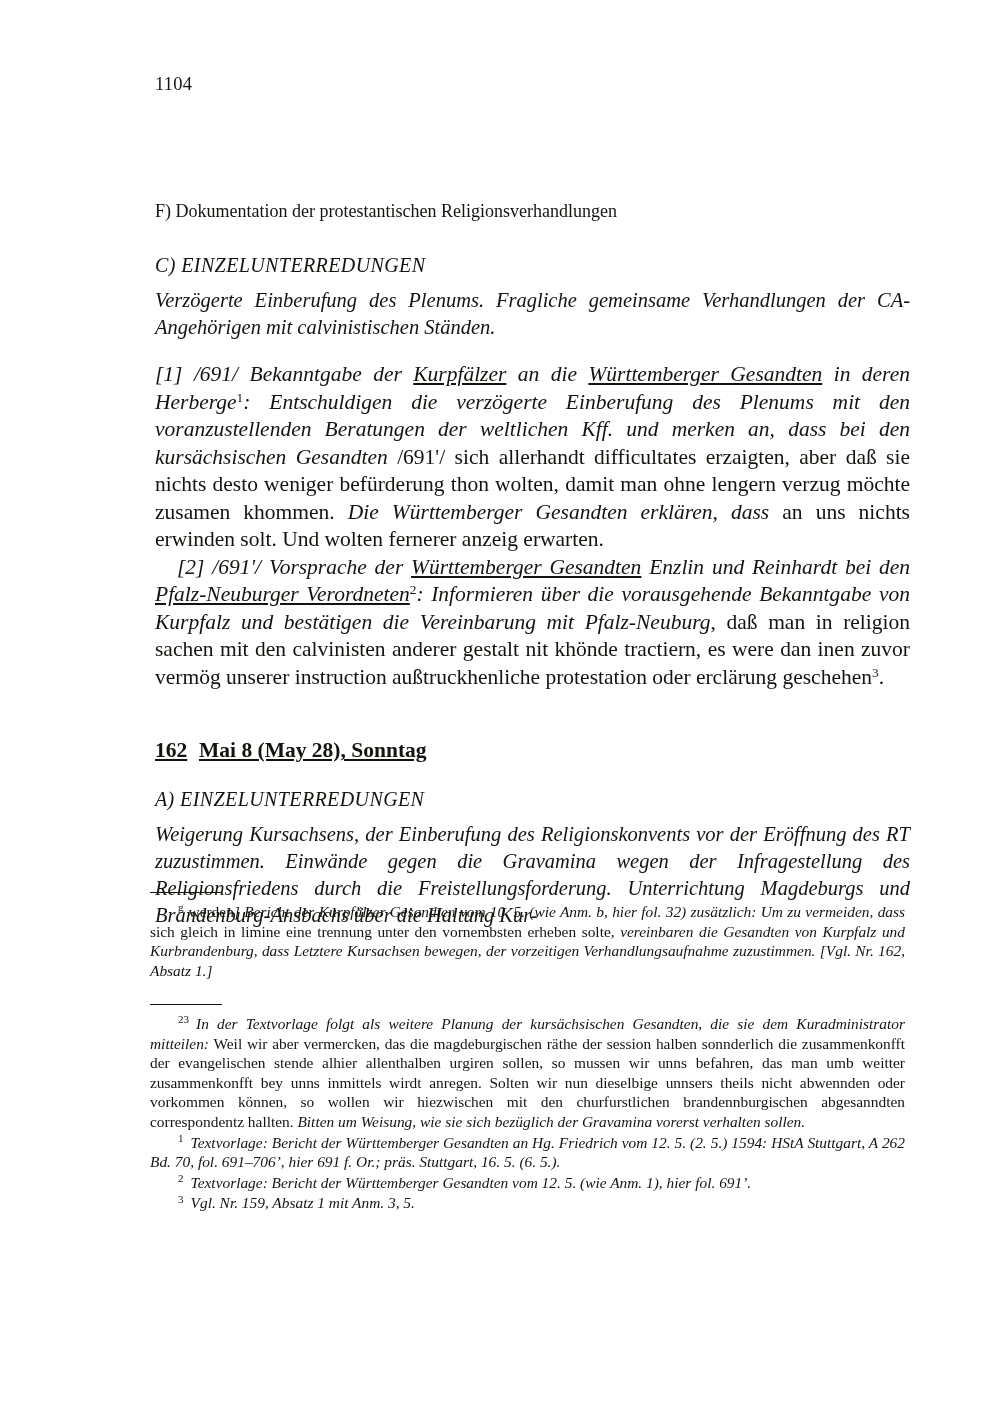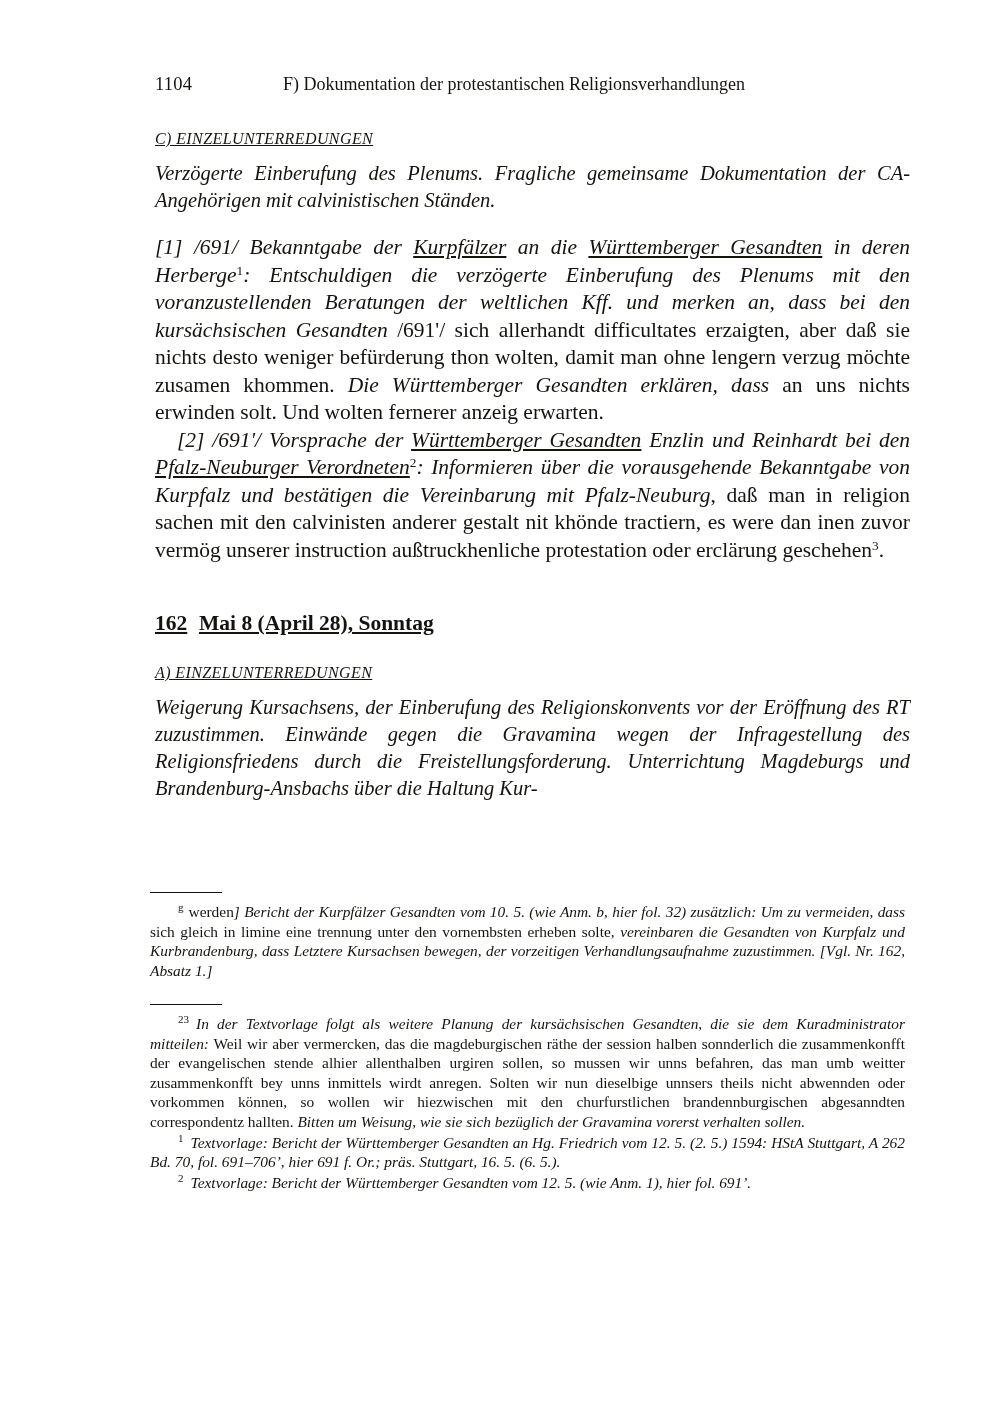--- a/index.html
+++ b/index.html
@@ -29,20 +29,21 @@
     width: 755px;
   }
 
   
   .runhead {
     display: flex;
     align-items: baseline;
     font-size: 18.5px;
     line-height: 1.1;
     margin-bottom: 30px;
+    flex-direction: column;
   }
   .runhead .folio {
     width: 128px;
     flex: 0 0 128px;
     letter-spacing: 0.2px;
   }
   .runhead .rh-title {
     font-size: 18px;
   }
 
@@ -65,24 +66,23 @@
   .ul { text-decoration: underline; text-underline-offset: 2px; }
 
   sup {
     font-size: 0.62em;
     vertical-align: 0.52em;
     line-height: 0;
   }
 
   .sect-label {
     font-style: italic;
-    font-size: 16px;
+    font-size: 20px;
     letter-spacing: 0.4px;
     margin: 16px 0 8px 0;
-    text-decoration: underline;
   }
   .regest {
     font-style: italic;
     font-size: 20.5px;
     line-height: 27px;
     margin: 0 0 0 62px;
     text-align: justify;
   }
 
   .para-gap { height: 20px; }
@@ -141,31 +141,31 @@
 
     <div class="runhead">
       <span class="folio">1104</span>
       <span class="rh-title">F) Dokumentation der protestantischen Religionsverhandlungen</span>
     </div>
 
     <div class="body-text">
 
 
       <div class="sect-label">C) EINZELUNTERREDUNGEN</div>
-      <p class="regest">Verzögerte Einberufung des Plenums. Fragliche gemeinsame Dokumentation der CA-Angehörigen mit calvinistischen Ständen.</p>
+      <p class="regest">Verzögerte Einberufung des Plenums. Fragliche gemeinsame Verhandlungen der CA-Angehörigen mit calvinistischen Ständen.</p>
 
       <div class="para-gap"></div>
 
       <p class="flush"><em><span>[1]</span> <span>/691/</span> <span>Bekanntgabe der </span><span class="ul">Kurpfälzer</span><span> an die </span><span class="ul">Württemberger Gesandten</span><span> in deren Herberge</span></em><sup>1</sup><em><span>: Entschuldigen die verzögerte Einberufung des Plenums mit den voranzustellenden Beratungen der weltlichen Kff. und merken an, dass bei den kursächsischen Gesandten </span></em><span class="rom">/691'/</span><span class="rom"> sich allerhandt difficultates erzaigten, aber daß sie nichts desto weniger befürderung thon wolten, damit man ohne lengern verzug möchte zusamen khommen. </span><em>Die Württemberger Gesandten erklären, dass </em><span class="rom">an uns nichts erwinden solt. Und wolten fernerer anzeig erwarten.</span></p>
 
       <p class="indent"><em><span>[2]</span> <span>/691'/</span> <span>Vorsprache der </span><span class="ul">Württemberger Gesandten</span><span> Enzlin und Reinhardt bei den </span><span class="ul">Pfalz-Neuburger Verordneten</span></em><sup>2</sup><em><span>: Informieren über die vorausgehende Bekanntgabe von Kurpfalz und bestätigen die Vereinbarung mit Pfalz-Neuburg</span></em><span class="rom">, daß man in religion sachen mit den calvinisten anderer gestalt nit khönde tractiern, es were dan inen zuvor vermög unserer instruction außtruckhenliche protestation oder erclärung geschehen</span><sup>3</sup><span class="rom">.</span></p>
 
       <div class="sec-heading">
         <span class="num">162</span>
-        <span>Mai 8 (April 28), Sonntag</span>
+        <span>Mai 8 (May 28), Sonntag</span>
       </div>
 
       <div class="sect-label" style="margin-top:21px;">A) EINZELUNTERREDUNGEN</div>
       <p class="regest">Weigerung Kursachsens, der Einberufung des Religionskonvents vor der Eröffnung des RT zuzustimmen. Einwände gegen die Gravamina wegen der Infragestellung des Religionsfriedens durch die Freistellungsforderung. Unterrichtung Magdeburgs und Brandenburg-Ansbachs über die Haltung Kur-</p>
 
     </div>
   </div>
 
   <div class="notes" id="apparatus-block">
     <div class="rule"></div>
@@ -174,15 +174,16 @@
 
   <div class="notes" id="footnote-block">
     <div class="rule"></div>
 
     <p class="note"><span class="marker">23</span><em>In der Textvorlage folgt als weitere Planung der kursächsischen Gesandten, die sie dem Kuradministrator mitteilen:</em><span class="rom"> Weil wir aber vermercken, das die magdeburgischen räthe der session halben sonnderlich die zusammenkonfft der evangelischen stende alhier allenthalben urgiren sollen, so mussen wir unns befahren, das man umb weitter zusammenkonfft bey unns inmittels wirdt anregen. Solten wir nun dieselbige unnsers theils nicht abwennden oder vorkommen können, so wollen wir hiezwischen mit den churfurstlichen brandennburgischen abgesanndten correspondentz hallten. </span><em>Bitten um Weisung, wie sie sich bezüglich der Gravamina vorerst verhalten sollen.</em></p>
 
     <p class="note"><span class="marker">1</span><em>Textvorlage: Bericht der Württemberger Gesandten an Hg. Friedrich vom 12. 5. (2. 5.) 1594: HStA Stuttgart, A 262 Bd. 70, fol. 691–706’, hier 691 f. Or.; präs. Stuttgart, 16. 5. (6. 5.).</em></p>
 
     <p class="note"><span class="marker">2</span><em>Textvorlage: Bericht der Württemberger Gesandten vom 12. 5. (wie Anm. 1), hier fol. 691’.</em></p>
 
+    <p class="note"><span class="marker">3</span><em>Vgl. Nr. 159, Absatz 1 mit Anm. 3, 5.</em></p>
   </div>
 
 </div>
 
 </body></html>

